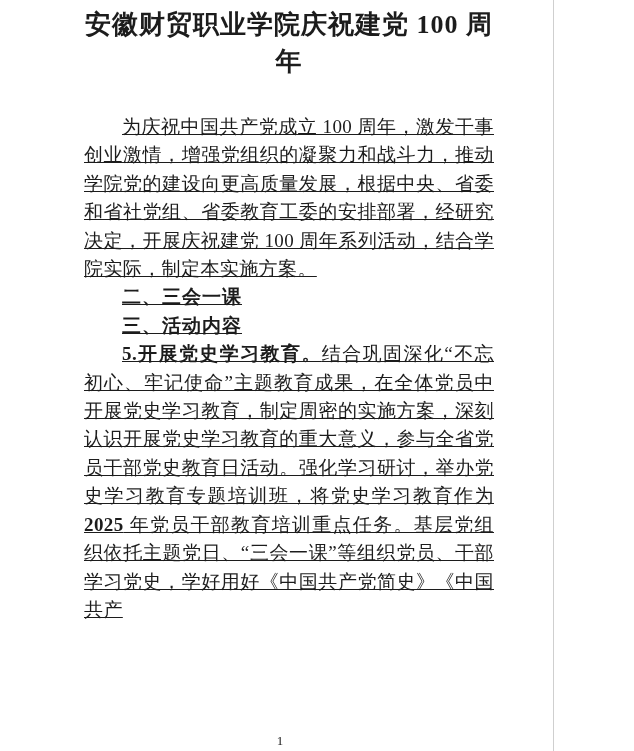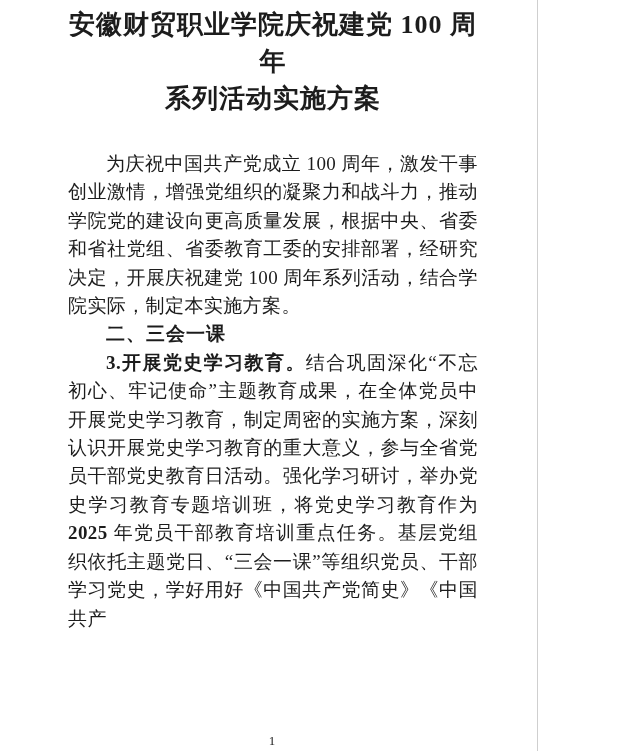--- a/index.html
+++ b/index.html
@@ -4,20 +4,21 @@
 <style>
   html, body { margin: 0; padding: 0; background: #ffffff; }
   .page {
     position: relative;
     width: 544px;
     height: 751px;
     background: #ffffff;
     overflow: hidden;
     font-family: "Liberation Serif", "DejaVu Serif", serif;
     color: #1c1c1c;
+    padding-left: 16px;
   }
   .page-edge-line {
     position: absolute;
     top: 0;
     right: 6px;
     width: 1px;
     height: 100%;
     background: #cfcfcf;
   }
   .content {
@@ -34,20 +35,21 @@
     margin-top: 33px;
     font-size: 19px;
     line-height: 28.4px;
     text-align: justify;
     text-justify: inter-ideograph;
     letter-spacing: 0.4px;
   }
   .body-text p {
     margin: 0;
     text-indent: 2em;
+    text-decoration: underline;
   }
   .heading {
     font-weight: bold;
     font-family: "Liberation Sans", "DejaVu Sans", sans-serif;
     letter-spacing: 1px;
   }
   .bold-run { font-weight: bold; }
   .page-number {
     position: absolute;
     bottom: 3px;
@@ -62,28 +64,28 @@
 </head>
 <body>
 
 <div class="page">
   <div class="page-edge-line"></div>
 
   <div class="content">
 
     <div class="doc-title">
       <div>安徽财贸职业学院庆祝建党 100 周年</div>
-      <div>系列活动实施方案</div>
     </div>
 
     <div class="body-text">
       <p>为庆祝中国共产党成立 100 周年，激发干事创业激情，增强党组织的凝聚力和战斗力，推动学院党的建设向更高质量发展，根据中央、省委和省社党组、省委教育工委的安排部署，经研究决定，开展庆祝建党 100 周年系列活动，结合学院实际，制定本实施方案。</p>
 
 
       <p class="heading">二、三会一课</p>
 
+      <p class="heading">三、活动内容</p>
 
-      <p><span class="bold-run">3.开展党史学习教育。</span><span>结合巩固深化“不忘初心、牢记使命”主题教育成果，在全体党员中开展党史学习教育，制定周密的实施方案，深刻认识开展党史学习教育的重大意义，参与全省党员干部党史教育日活动。强化学习研讨，举办党史学习教育专题培训班，将党史学习教育作为 </span><span class="bold-run">2025</span><span> 年党员干部教育培训重点任务。基层党组织依托主题党日、“三会一课”等组织党员、干部学习党史，学好用好《中国共产党简史》《中国共产</span></p>
+      <p><span class="bold-run">5.开展党史学习教育。</span><span>结合巩固深化“不忘初心、牢记使命”主题教育成果，在全体党员中开展党史学习教育，制定周密的实施方案，深刻认识开展党史学习教育的重大意义，参与全省党员干部党史教育日活动。强化学习研讨，举办党史学习教育专题培训班，将党史学习教育作为 </span><span class="bold-run">2025</span><span> 年党员干部教育培训重点任务。基层党组织依托主题党日、“三会一课”等组织党员、干部学习党史，学好用好《中国共产党简史》《中国共产</span></p>
     </div>
   </div>
 
   <div class="page-number">1</div>
 </div>
 
 </body></html>

